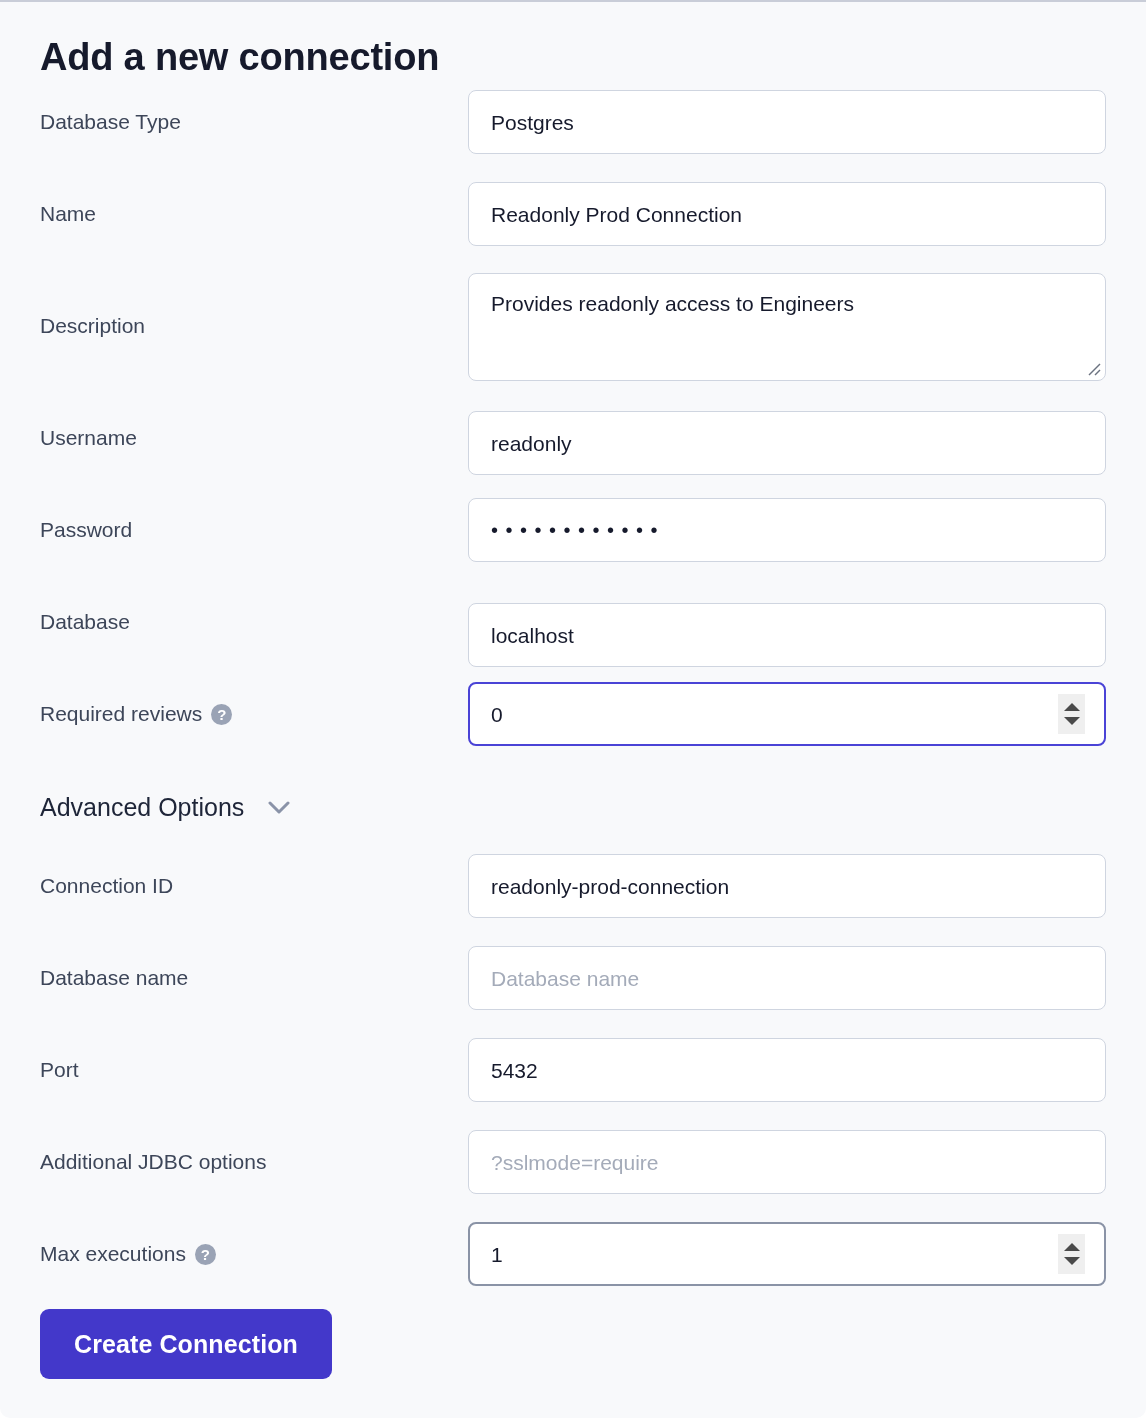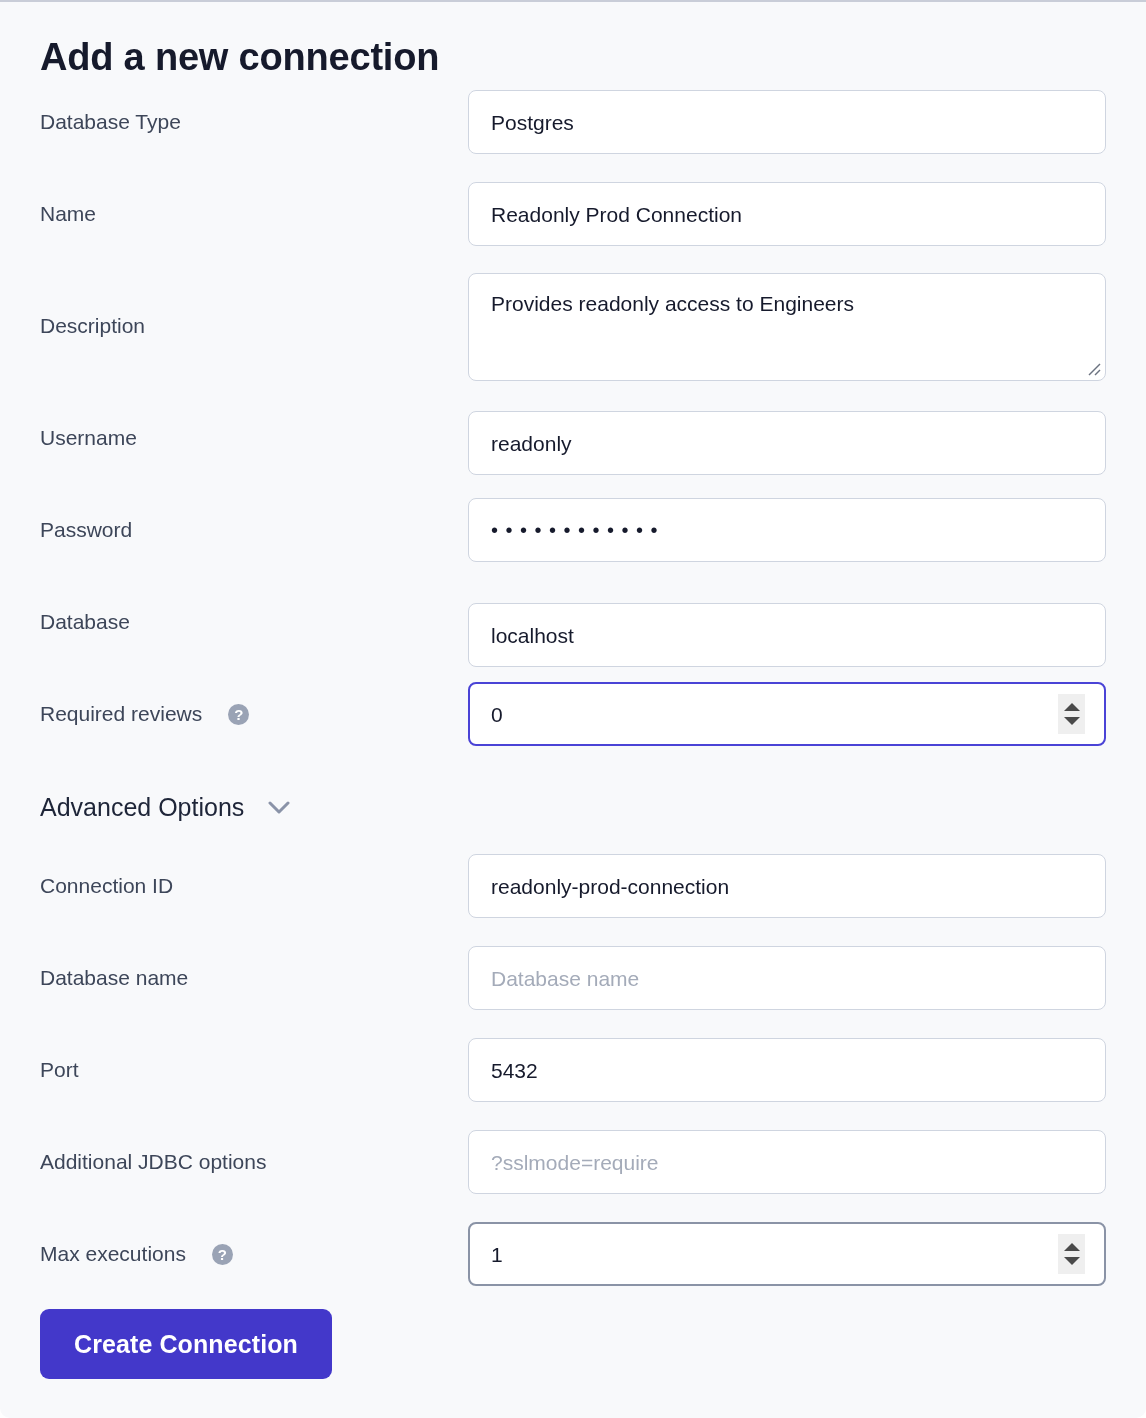--- a/index.html
+++ b/index.html
@@ -48,21 +48,21 @@
     position: absolute;
     left: 40px;
     font-size: 21px;
     color: #3d4659;
     white-space: nowrap;
     line-height: 26px;
   }
   .label-flex {
     display: flex;
     align-items: center;
-    gap: 26px;
+    gap: 9px;
   }
 
   .help-icon {
     display: inline-block;
     width: 21px;
     height: 21px;
     border-radius: 50%;
     background: #9aa3b5;
     color: #ffffff;
     font-size: 15px;

